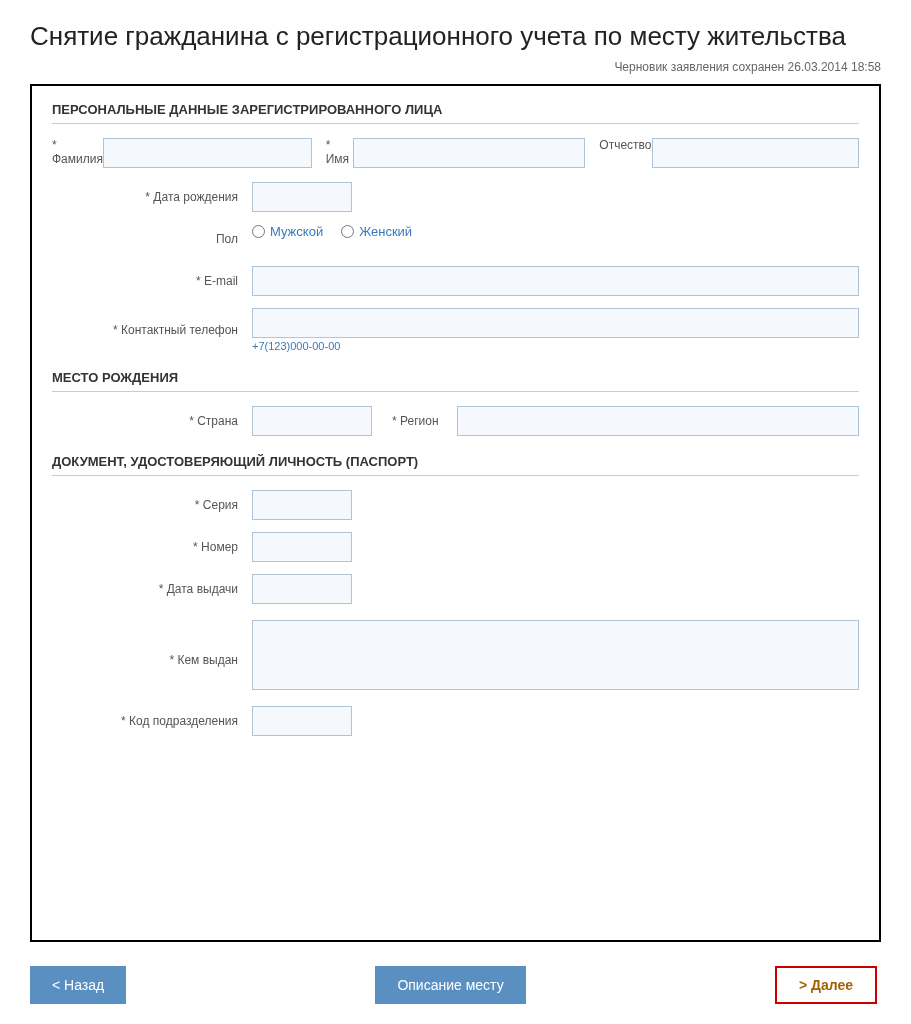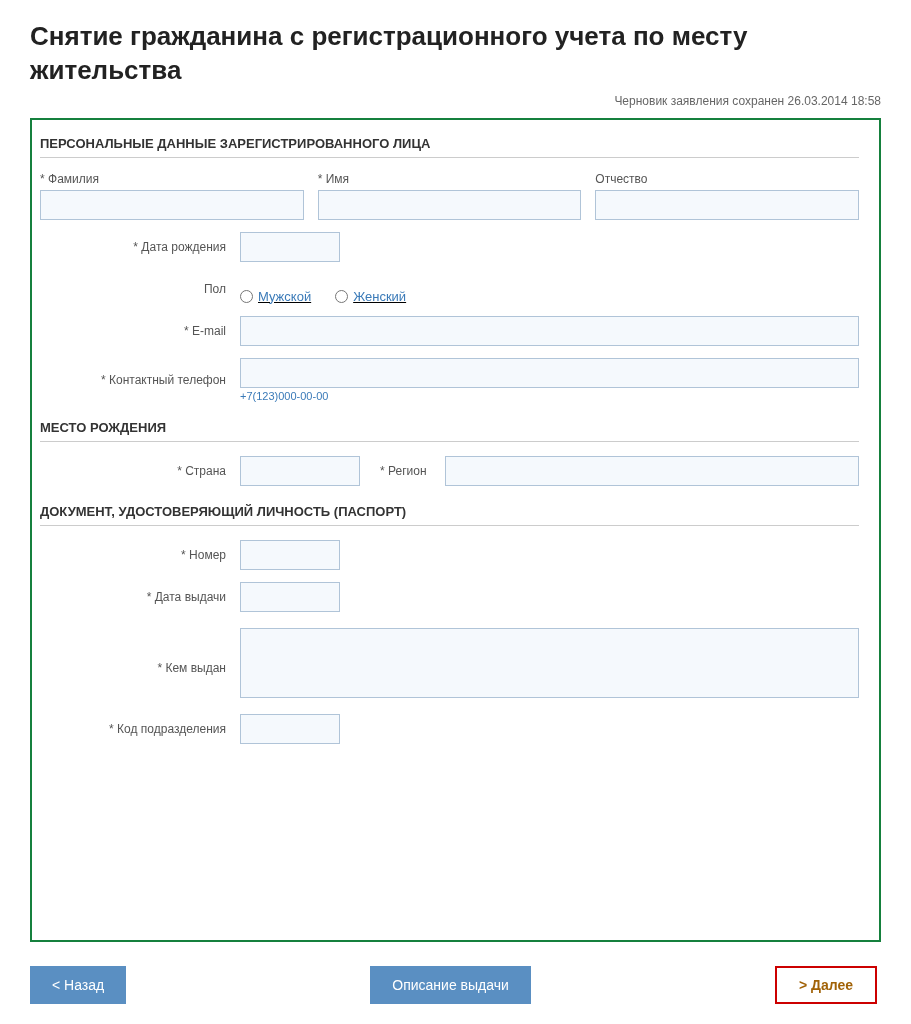--- a/index.html
+++ b/index.html
@@ -15,34 +15,34 @@
       background: #fff;
       margin: 0 auto;
       width: 911px;
       min-height: 1024px;
       padding: 20px 30px 0 30px;
       display: flex;
       flex-direction: column;
     }
     .page-title {
       font-size: 26px;
-      font-weight: bold;
+      font-weight: normal;
       color: #222;
       margin-bottom: 6px;
       line-height: 1.3;
     }
     .draft-info {
       text-align: right;
       font-size: 12px;
       color: #666;
       margin-bottom: 10px;
     }
     .form-container {
-      border: 2px solid #15803d;
-      padding: 16px 20px 20px 8px;
+      border: 2px solid #000000;
+      padding: 16px 20px 20px 20px;
       flex: 1;
       margin-bottom: 10px;
     }
     .section-title {
       font-size: 13px;
       font-weight: bold;
       color: #333;
       text-transform: uppercase;
       margin-bottom: 14px;
       padding-bottom: 6px;
@@ -73,44 +73,43 @@
       background: #f5f9fd;
       padding: 4px 8px;
       font-size: 13px;
       color: #333;
       outline: none;
       resize: none;
     }
     .col {
       flex: 1;
       display: flex;
-      flex-direction: column;
+      flex-direction: row;
     }
     .inline-label-row {
       display: flex;
       align-items: center;
       margin-bottom: 12px;
     }
     .inline-label {
       font-size: 12px;
       color: #555;
       text-align: right;
       width: 200px;
       flex-shrink: 0;
       padding-right: 14px;
     }
     .inline-field {
       flex: 1;
     }
     .radio-group {
       display: flex;
-      align-items: flex-end;
-      gap: 24px;
+      align-items: flex-start;
+      gap: 18px;
       height: 30px;
-      text-decoration: underline;
     }
     .radio-option {
       display: flex;
       align-items: center;
       gap: 5px;
       font-size: 13px;
       color: #3a7ab8;
       cursor: pointer;
     }
     .radio-option input[type="radio"] {
@@ -250,20 +249,26 @@
             <input class="form-input" type="text" value="" style="">
           </div>
         </div>
       </div>
 
     </div>
 
     <div class="section">
       <div class="section-title">ДОКУМЕНТ, УДОСТОВЕРЯЮЩИЙ ЛИЧНОСТЬ (ПАСПОРТ)</div>
 
+      <div class="inline-label-row">
+        <div class="inline-label">* Серия</div>
+        <div class="inline-field">
+          <input class="form-input narrow-input" type="text" value="" style="">
+        </div>
+      </div>
 
       <div class="inline-label-row">
         <div class="inline-label">* Номер</div>
         <div class="inline-field">
           <input class="form-input narrow-input" type="text" value="" style="">
         </div>
       </div>
 
       <div class="inline-label-row">
         <div class="inline-label">* Дата выдачи</div>
@@ -284,16 +289,16 @@
         <div class="inline-field">
           <input class="form-input narrow-input" type="text" value="" style="">
         </div>
       </div>
 
     </div>
   </div>
 
   <div class="footer-bar">
     <button class="btn btn-back">&lt; Назад</button>
-    <button class="btn btn-desc">Описание выдачи</button>
+    <button class="btn btn-desc">Описание месту</button>
     <button class="btn btn-next">&gt; Далее</button>
   </div>
 </div>
 
 </body></html>

